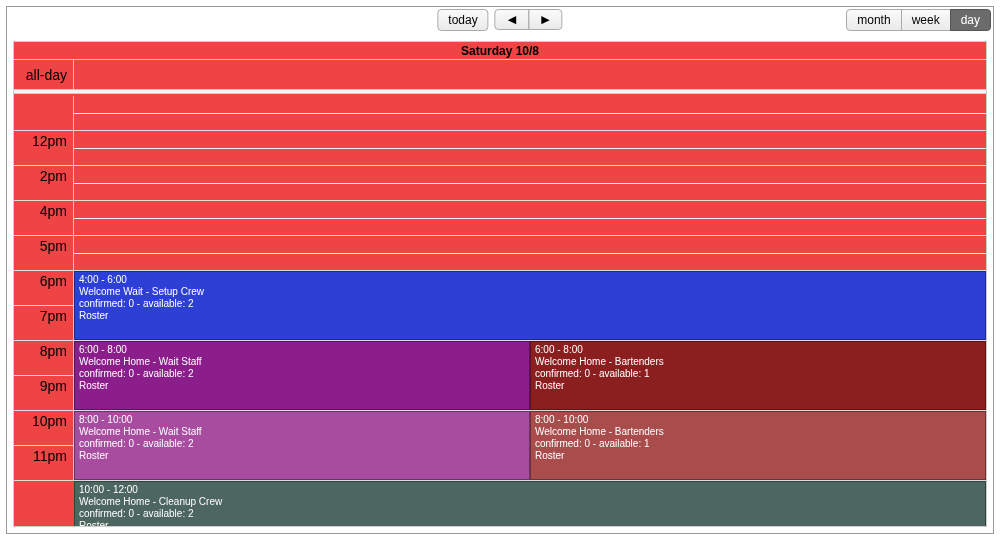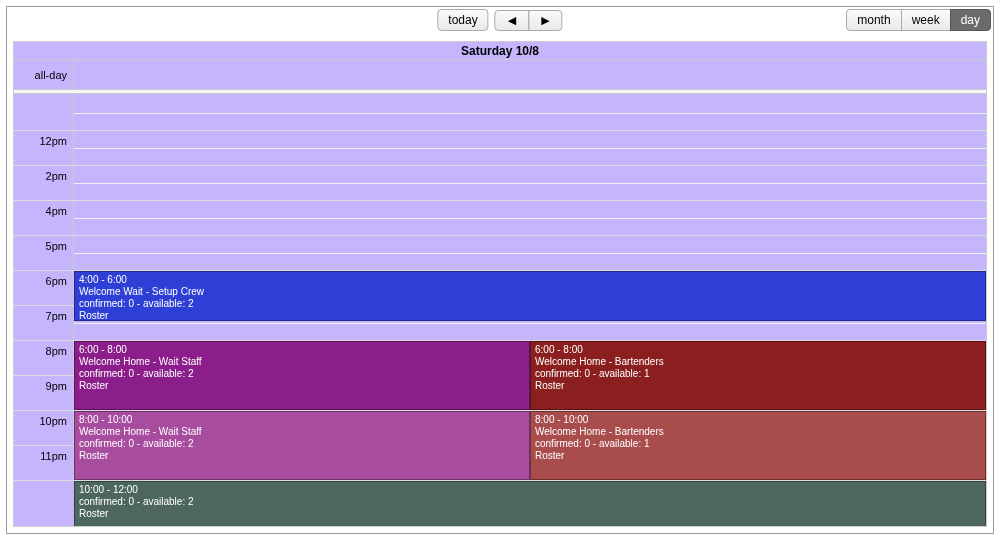--- a/index.html
+++ b/index.html
@@ -23,21 +23,21 @@
     position: relative;
     height: 28px;
     margin-top: 2px;
   }
   .toolbar .center-group {
     position: absolute;
     left: 50%;
     transform: translateX(-50%);
     display: flex;
     gap: 6px;
-    align-items: center;
+    align-items: flex-start;
   }
   .toolbar .right-group {
     position: absolute;
     right: 2px;
     top: 0;
     display: flex;
   }
   .btn {
     border: 1px solid #aaa;
     background: linear-gradient(#fafafa,#eaeaea);
@@ -58,39 +58,39 @@
     color: #fff;
     border-color: #555;
   }
   .arrow { font-size: 11px; padding: 3px 12px; }
 
   
   .cal {
     position: absolute;
     left: 6px; right: 6px; top: 34px; bottom: 6px;
     border: 1px solid #ccc;
-    background: #c4b5fd;
+    background: #ef4444;
   }
   .cal-header {
     height: 18px;
     border-bottom: 1px solid #ccc;
     text-align: center;
     font-size: 12px;
     font-weight: bold;
     line-height: 18px;
   }
   .allday-row {
     display:flex;
     height: 30px;
     border-bottom: 1px solid #ccc;
   }
   .gutter {
     width: 60px;
     border-right: 1px solid #ccc;
-    font-size: 11px;
+    font-size: 14px;
     text-align: right;
     padding-right: 6px;
   }
   .allday-row .gutter { line-height: 30px; }
   .spacer {
     height: 4px;
     border-bottom: 1px solid #ccc;
     background: #f6f6f6;
   }
   .grid {
@@ -208,21 +208,21 @@
             <div class="half"></div>
           </div>
           <div class="hour-row" style="height: 35px;">
             <div class="gutter">10pm</div>
             <div class="half"></div>
           </div>
           <div class="hour-row" style="height: 35px;">
             <div class="gutter">11pm</div>
           </div>
           <div class="events-layer" id="events-layer" style="height: 455px;">
-            <div class="event" style="top: 175px; height: 50px; left: 0%; width: 100%; background: rgb(46, 63, 214);">
+            <div class="event" style="top: 175px; height: 69px; left: 0%; width: 100%; background: rgb(46, 63, 214);">
               <div class="time">4:00 - 6:00</div>
               <div class="title">Welcome Wait - Setup Crew</div>
               <div class="status">confirmed: 0 - available: 2</div>
               <div class="roster">Roster</div>
             </div>
             <div class="event" style="top: 245px; height: 69px; left: 0%; width: 50%; background: rgb(139, 30, 139);">
               <div class="time">6:00 - 8:00</div>
               <div class="title">Welcome Home - Wait Staff</div>
               <div class="status">confirmed: 0 - available: 2</div>
               <div class="roster">Roster</div>
@@ -240,20 +240,21 @@
               <div class="roster">Roster</div>
             </div>
             <div class="event" style="top: 315px; height: 69px; left: 50%; width: 50%; background: rgb(168, 76, 76);">
               <div class="time">8:00 - 10:00</div>
               <div class="title">Welcome Home - Bartenders</div>
               <div class="status">confirmed: 0 - available: 1</div>
               <div class="roster">Roster</div>
             </div>
             <div class="event" style="top: 385px; height: 69px; left: 0%; width: 100%; background: rgb(77, 102, 96);">
               <div class="time">10:00 - 12:00</div>
+              <div class="title">Welcome Home - Cleanup Crew</div>
               <div class="status">confirmed: 0 - available: 2</div>
               <div class="roster">Roster</div>
             </div>
           </div>
       </div>
     </div>
   </div>
 
 </div>
 

